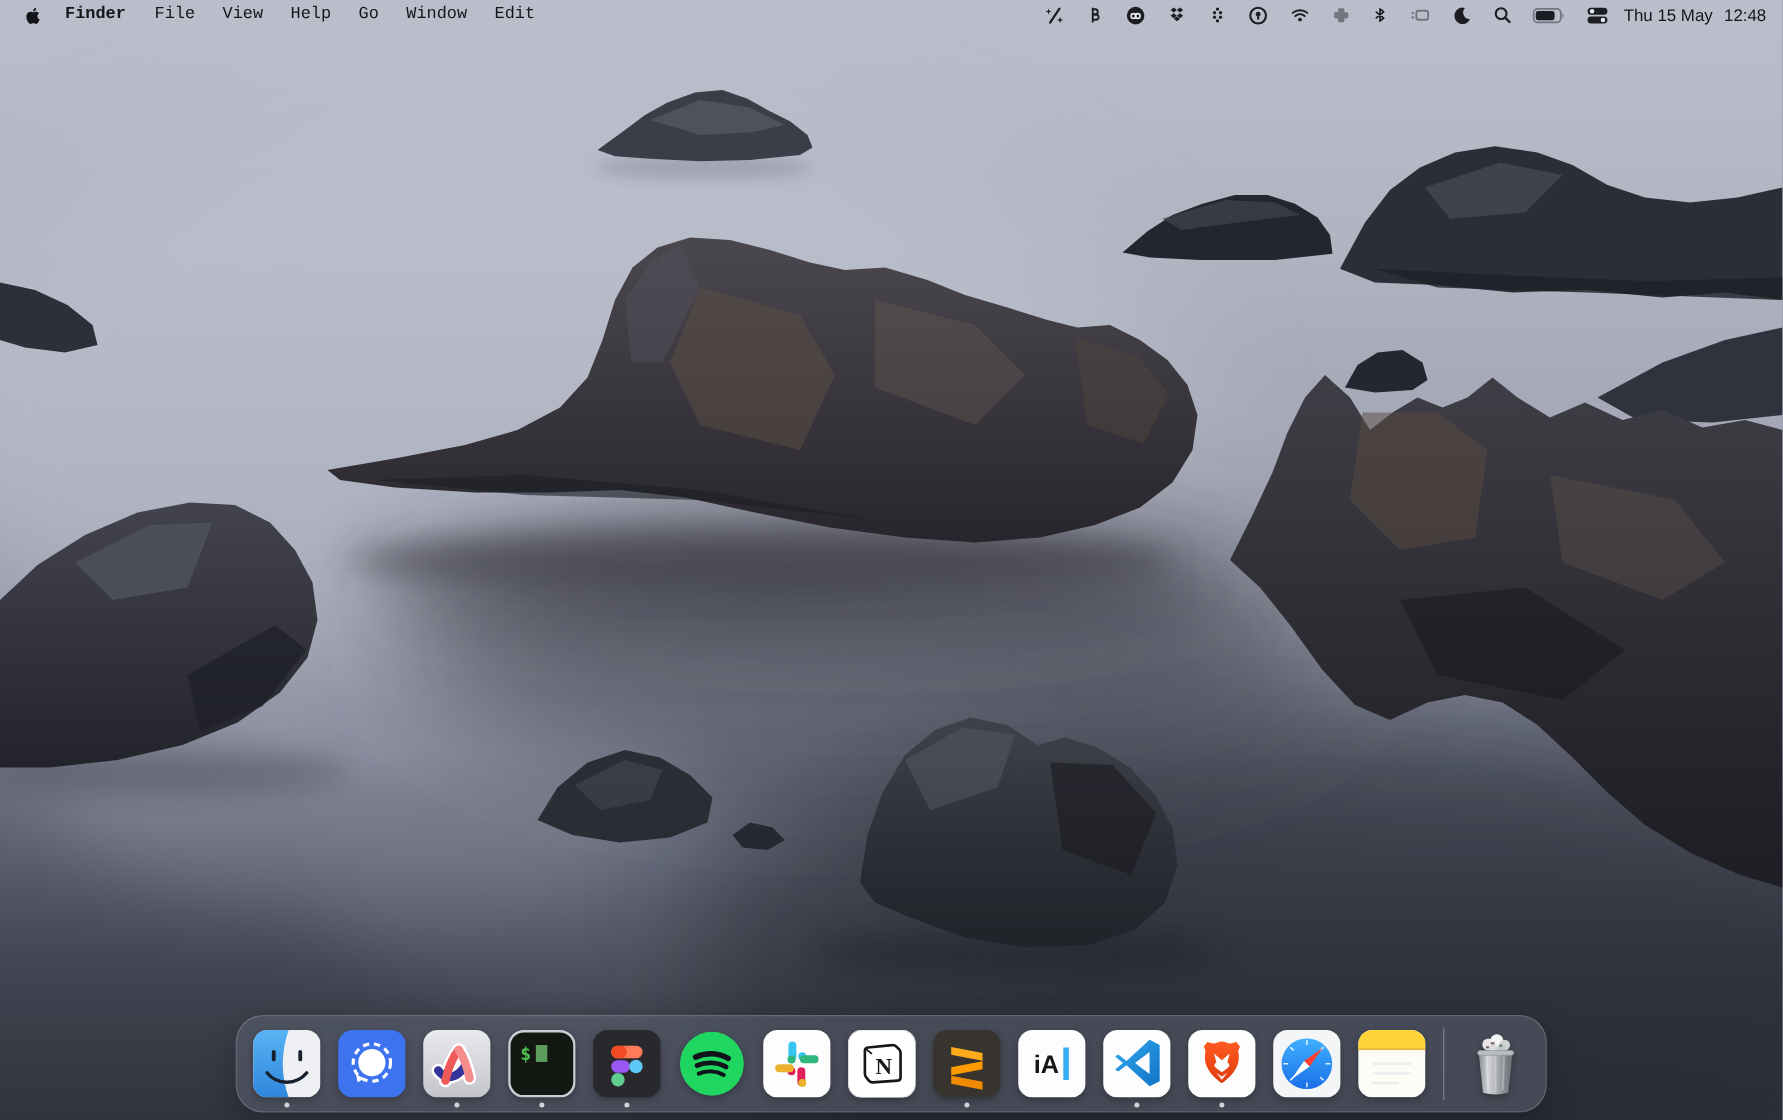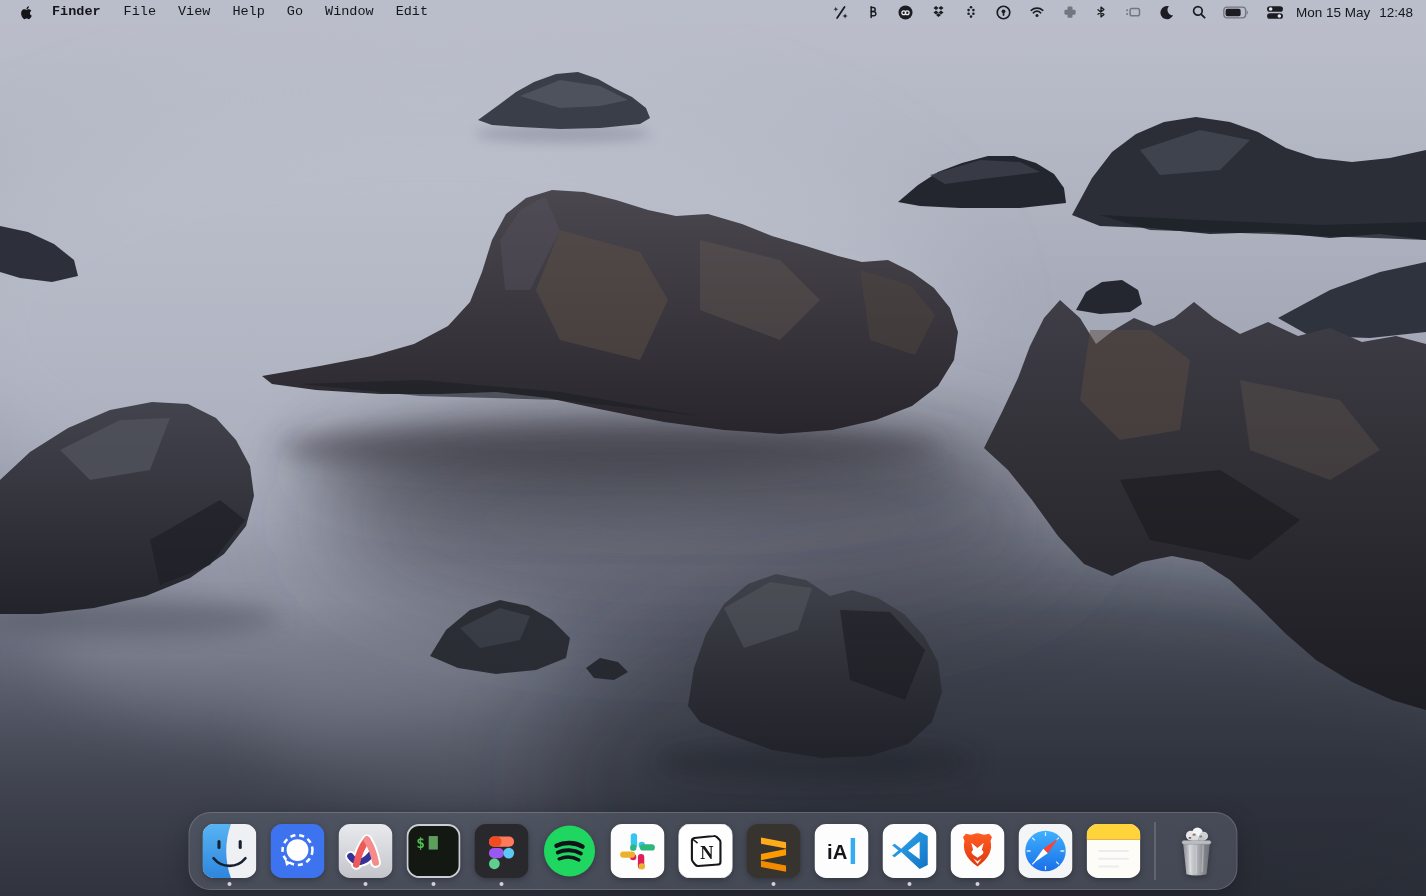--- a/index.html
+++ b/index.html
@@ -248,21 +248,21 @@
       </span>
       <span class="st" title="control-center">
         <svg width="18" height="15" viewBox="0 0 17 14">
             <rect x="1" y="1" width="15" height="5.4" rx="2.7" fill="currentColor"></rect>
             <circle cx="4.4" cy="3.7" r="1.7" fill="#e7e9f0"></circle>
             <rect x="1" y="7.6" width="15" height="5.4" rx="2.7" fill="currentColor"></rect>
             <circle cx="12.6" cy="10.3" r="1.7" fill="#e7e9f0"></circle>
           </svg>
       </span>
       <span class="clock">
-        <span>Mon 15 May</span>
+        <span>Thu 15 May</span>
         <span>12:48</span>
       </span>
     </div>
   </div>
 
   <div id="dock">
 
     <div class="app" title="Finder">
       <svg viewBox="0 0 56 56">
           <defs>

